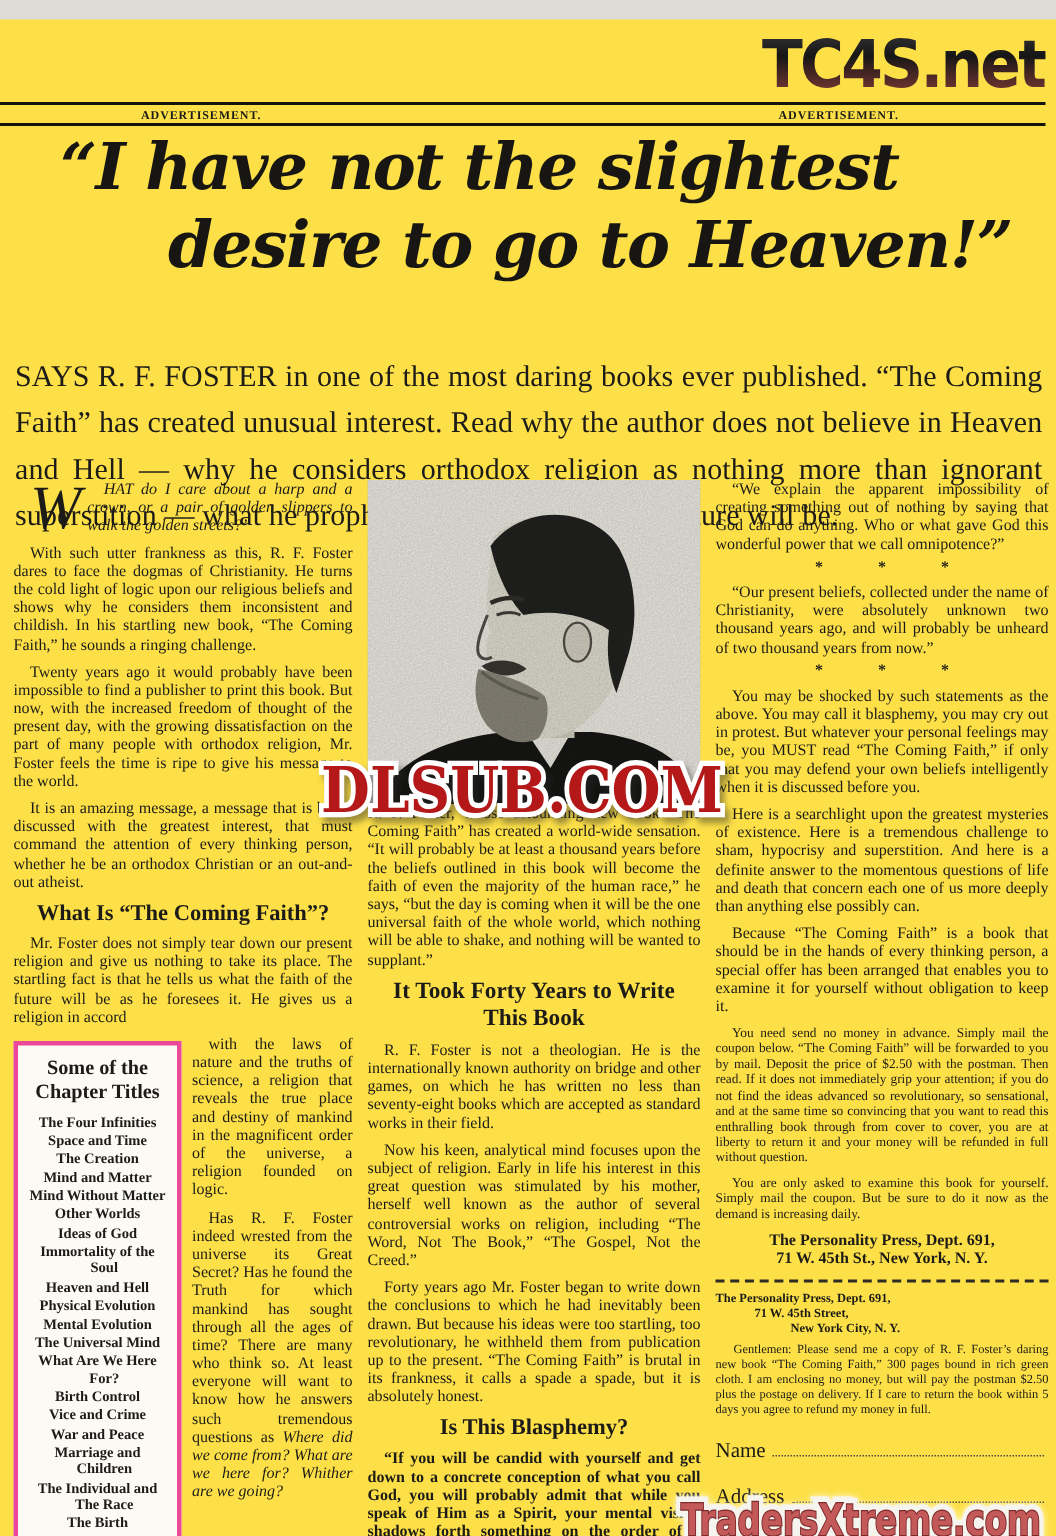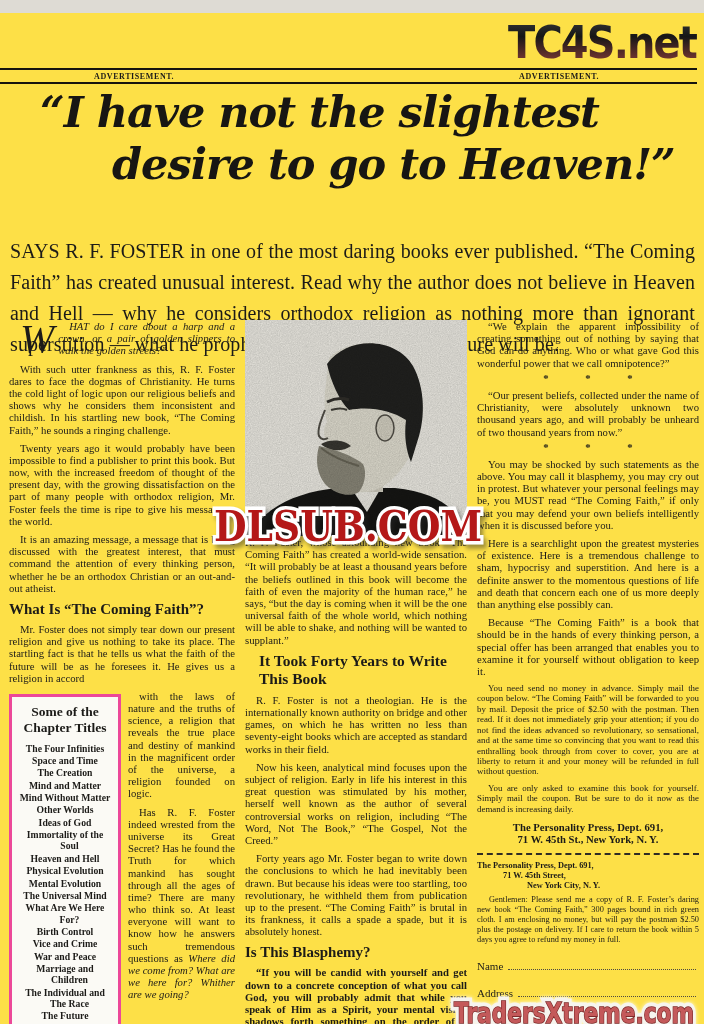--- a/index.html
+++ b/index.html
@@ -24,21 +24,21 @@
         font-weight:normal;text-align:justify;letter-spacing:.1px;}
 
   
   .columns{position:absolute;top:307px;left:9px;right:9px;display:flex;gap:10px;}
   .col{flex:none;}
   .c1{width:226px;} .c2{width:222px;} .c3{width:222px;}
 
   .col p{margin:0 0 6px;font-size:10.7px;line-height:1.14;text-align:justify;text-indent:11px;}
   .lead{font-style:italic;font-size:11.4px;text-indent:0;line-height:1.22;}
   .dropcap{float:left;font-size:41px;line-height:.78;padding:3px 4px 0 0;font-style:italic;}
-  .colhead{font-size:15px;font-weight:bold;margin:5px 0 5px;line-height:1.2;}
+  .colhead{font-size:15px;font-weight:bold;text-align:center;margin:5px 0 5px;line-height:1.2;}
 
   .chapterbox{float:left;width:112px;border:3px solid #ec4899;padding:4px 6px 7px;
               margin:4px 7px 2px 0;box-sizing:border-box;background:#fbfaf5;}
   .chapterbox h3{font-size:13.5px;text-align:center;margin:3px 0 7px;line-height:1.18;}
   .chapterbox ul{list-style:none;margin:0;padding:0;font-size:9.7px;font-weight:bold;line-height:1.17;text-align:center;}
   .chapterbox li{padding-left:9px;text-indent:-9px;margin-bottom:1px;}
 
   .photo{display:block;width:222px;height:216px;}
   .caption{font-size:7.9px;line-height:1.22;text-align:justify;margin:4px 0 7px;text-indent:0 !important;}
   .h-mid{font-size:15.5px;padding:0 14px;}
@@ -49,21 +49,21 @@
          line-height:1;margin:3px 0 5px !important;text-indent:0 !important;}
   .small{font-size:8.9px !important;line-height:1.17 !important;}
   .addr{font-weight:bold;font-size:13px;text-align:center !important;line-height:1.35;
         margin:7px 0 8px !important;text-indent:0 !important;}
   .cutline{border-top:2px dashed #2e2b24;margin:2px 0 6px;}
   .coupon{font-size:8.3px;}
   .coupon p{font-size:8.3px;line-height:1.2;}
   .co{font-weight:bold;font-size:8.6px;line-height:1.3;margin:0 !important;text-indent:0 !important;text-align:left !important;}
   .co2{margin-left:26px !important;} .co3{margin-left:50px !important;}
   .cbody{margin:4px 0 8px !important;text-indent:12px !important;}
-  .frow{display:flex;align-items:flex-end;margin:15px 0 0;font-size:11px;}
+  .frow{display:flex;align-items:center;margin:15px 0 0;font-size:14px;}
   .dotline{flex:1;border-bottom:1.7px dotted #4e4b42;margin:0 3px 2px 5px;height:8px;}
 
   
   .wm-mid{position:absolute;left:198px;top:482px;filter:drop-shadow(3px 4px 2px rgba(40,40,40,.45));}
   .wm-bottom{position:absolute;left:446px;top:977px;filter:drop-shadow(0 0 2px rgba(255,255,255,.9));}
 </style>
 </head>
 <body>
 
 <div class="page">
@@ -117,21 +117,21 @@
             <li>Heaven and Hell</li>
             <li>Physical Evolution</li>
             <li>Mental Evolution</li>
             <li>The Universal Mind</li>
             <li>What Are We Here For?</li>
             <li>Birth Control</li>
             <li>Vice and Crime</li>
             <li>War and Peace</li>
             <li>Marriage and Children</li>
             <li>The Individual and The Race</li>
-            <li>The Future</li>
+            <li>The Birth</li>
           </ul>
       </div>
       <p>with the laws of nature and the truths of science, a religion that reveals the true place and destiny of mankind in the magnificent order of the universe, a religion founded on logic.</p>
       <p><span>Has R. F. Foster indeed wrested from the universe its Great Secret? Has he found the Truth for which mankind has sought through all the ages of time? There are many who think so. At least everyone will want to know how he answers such tremendous questions as </span><i>Where did we come from? What are we here for? Whither are we going?</i></p>
     </div>
 
     <div class="col c2">
       <svg class="photo" viewBox="0 0 222 216">
         <defs>
           <filter id="grain" x="0" y="0" width="100%" height="100%">

